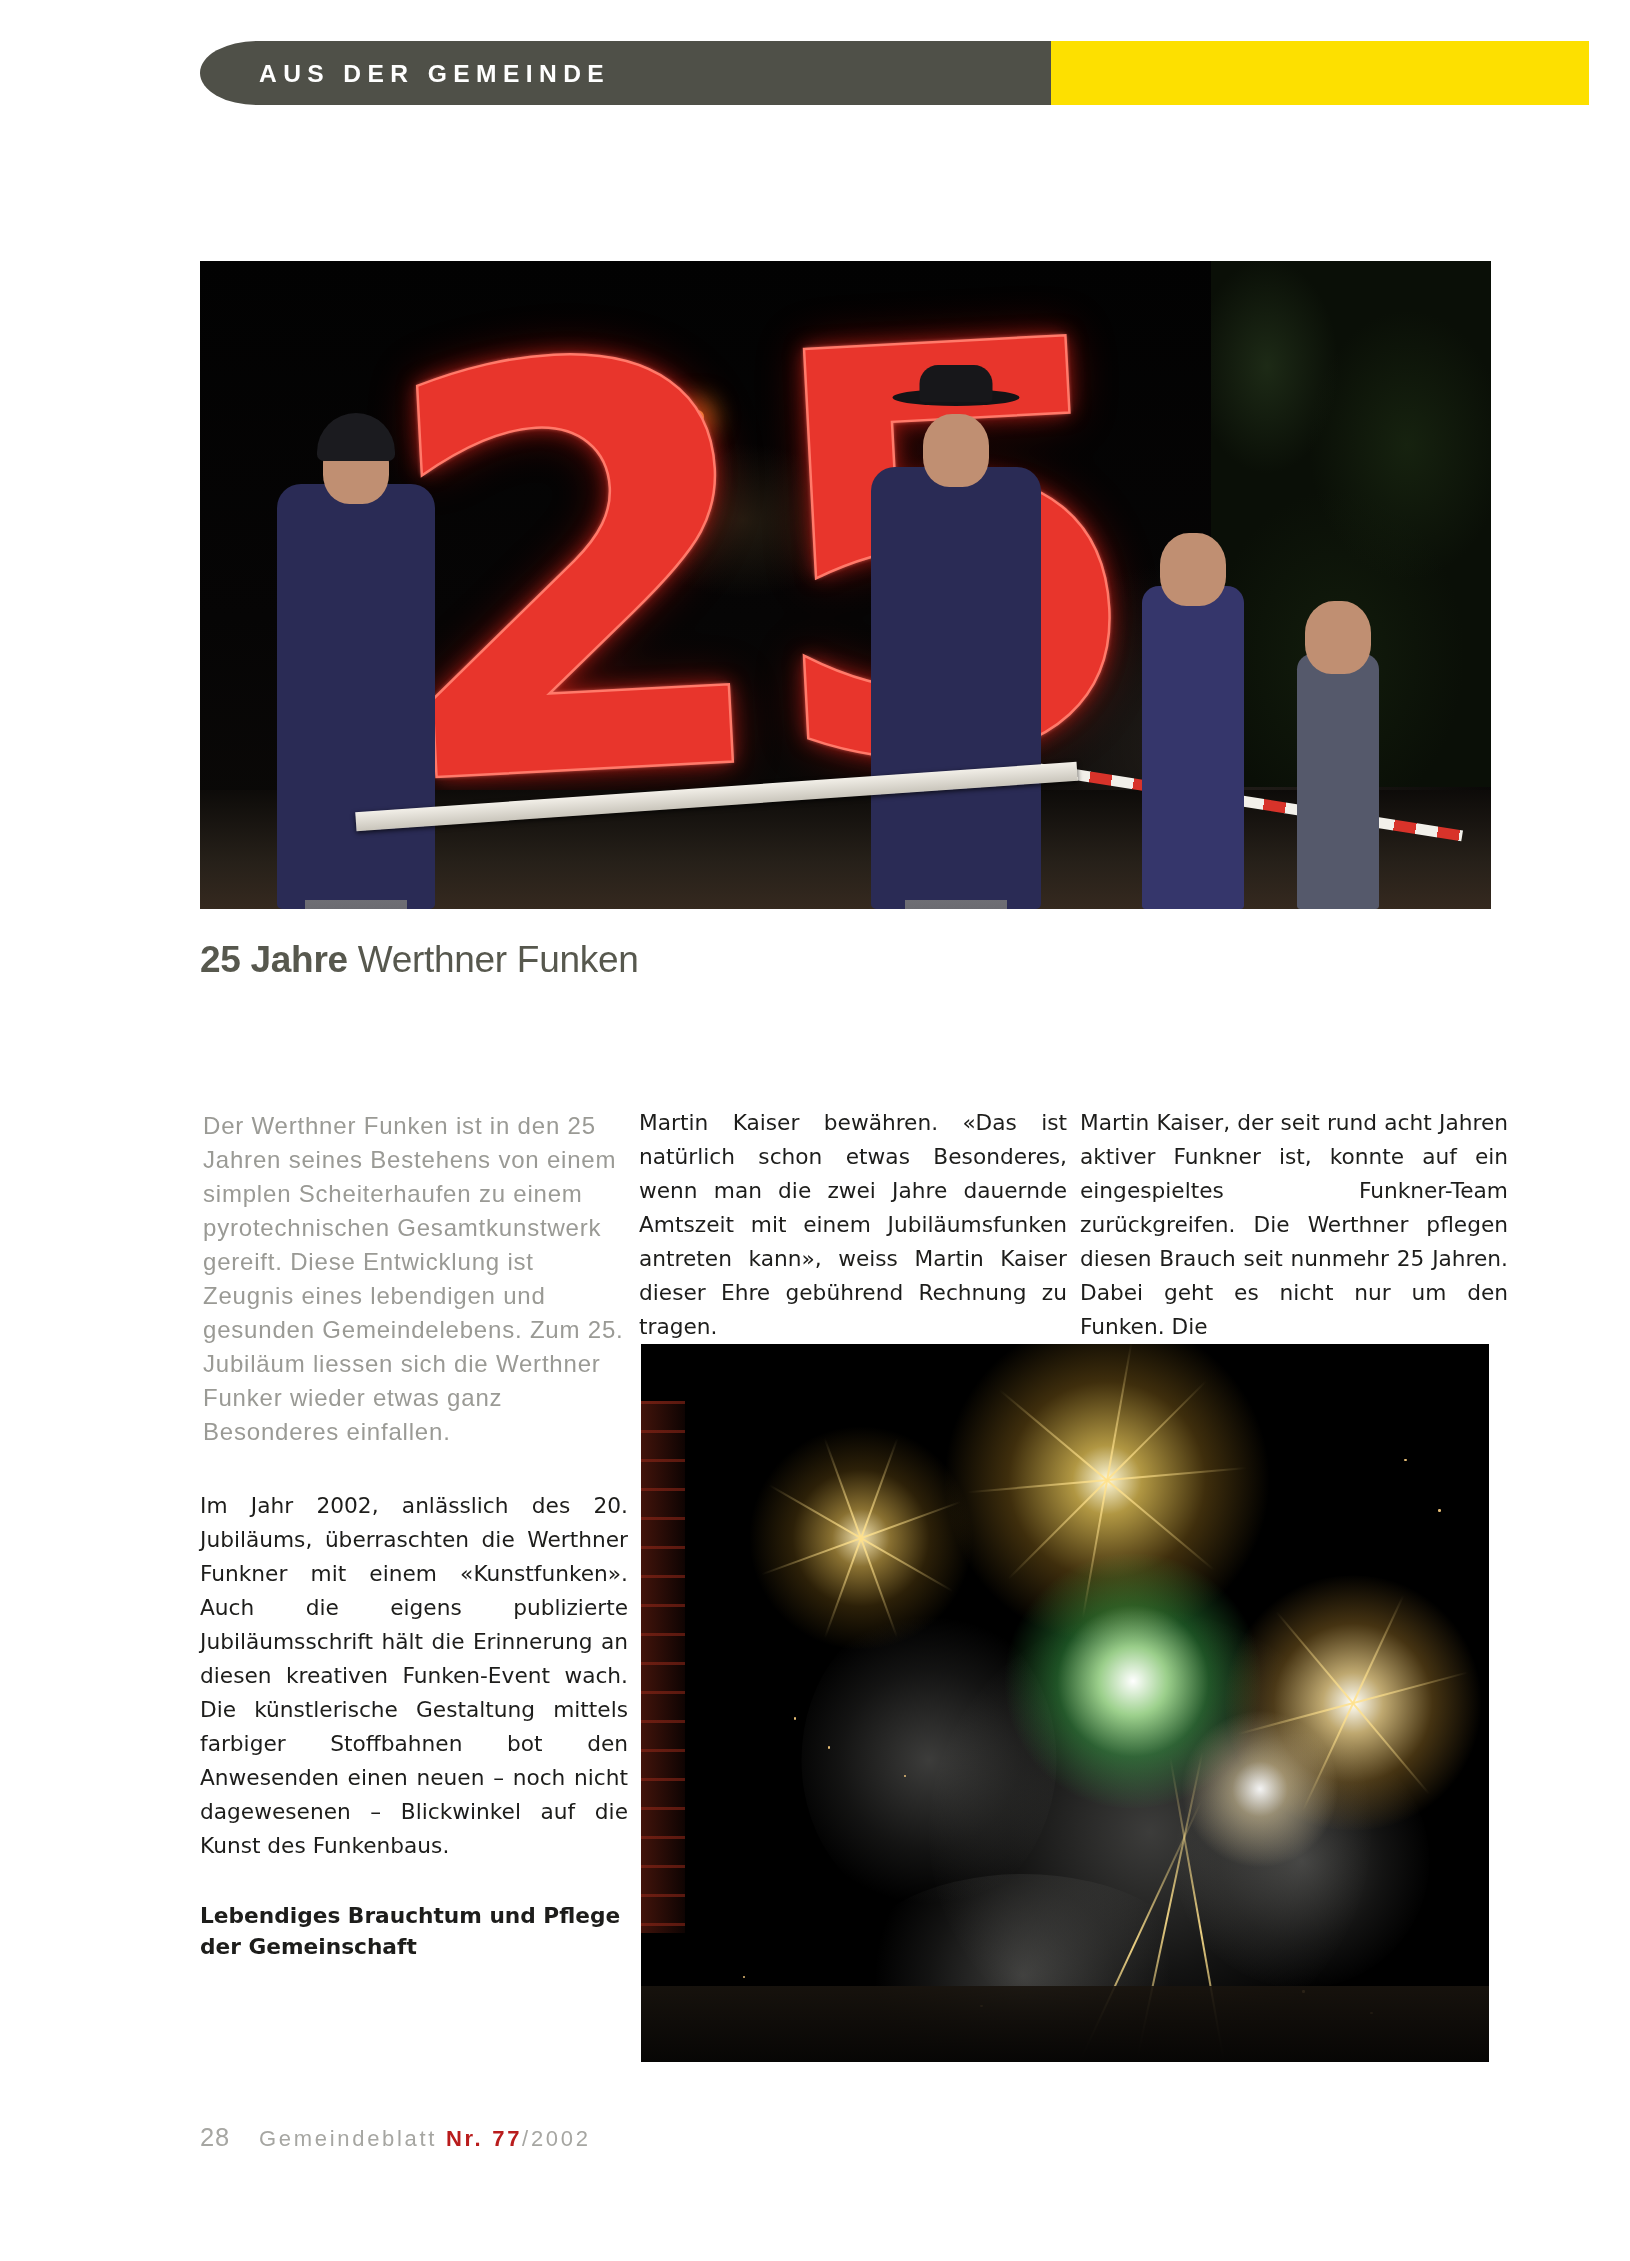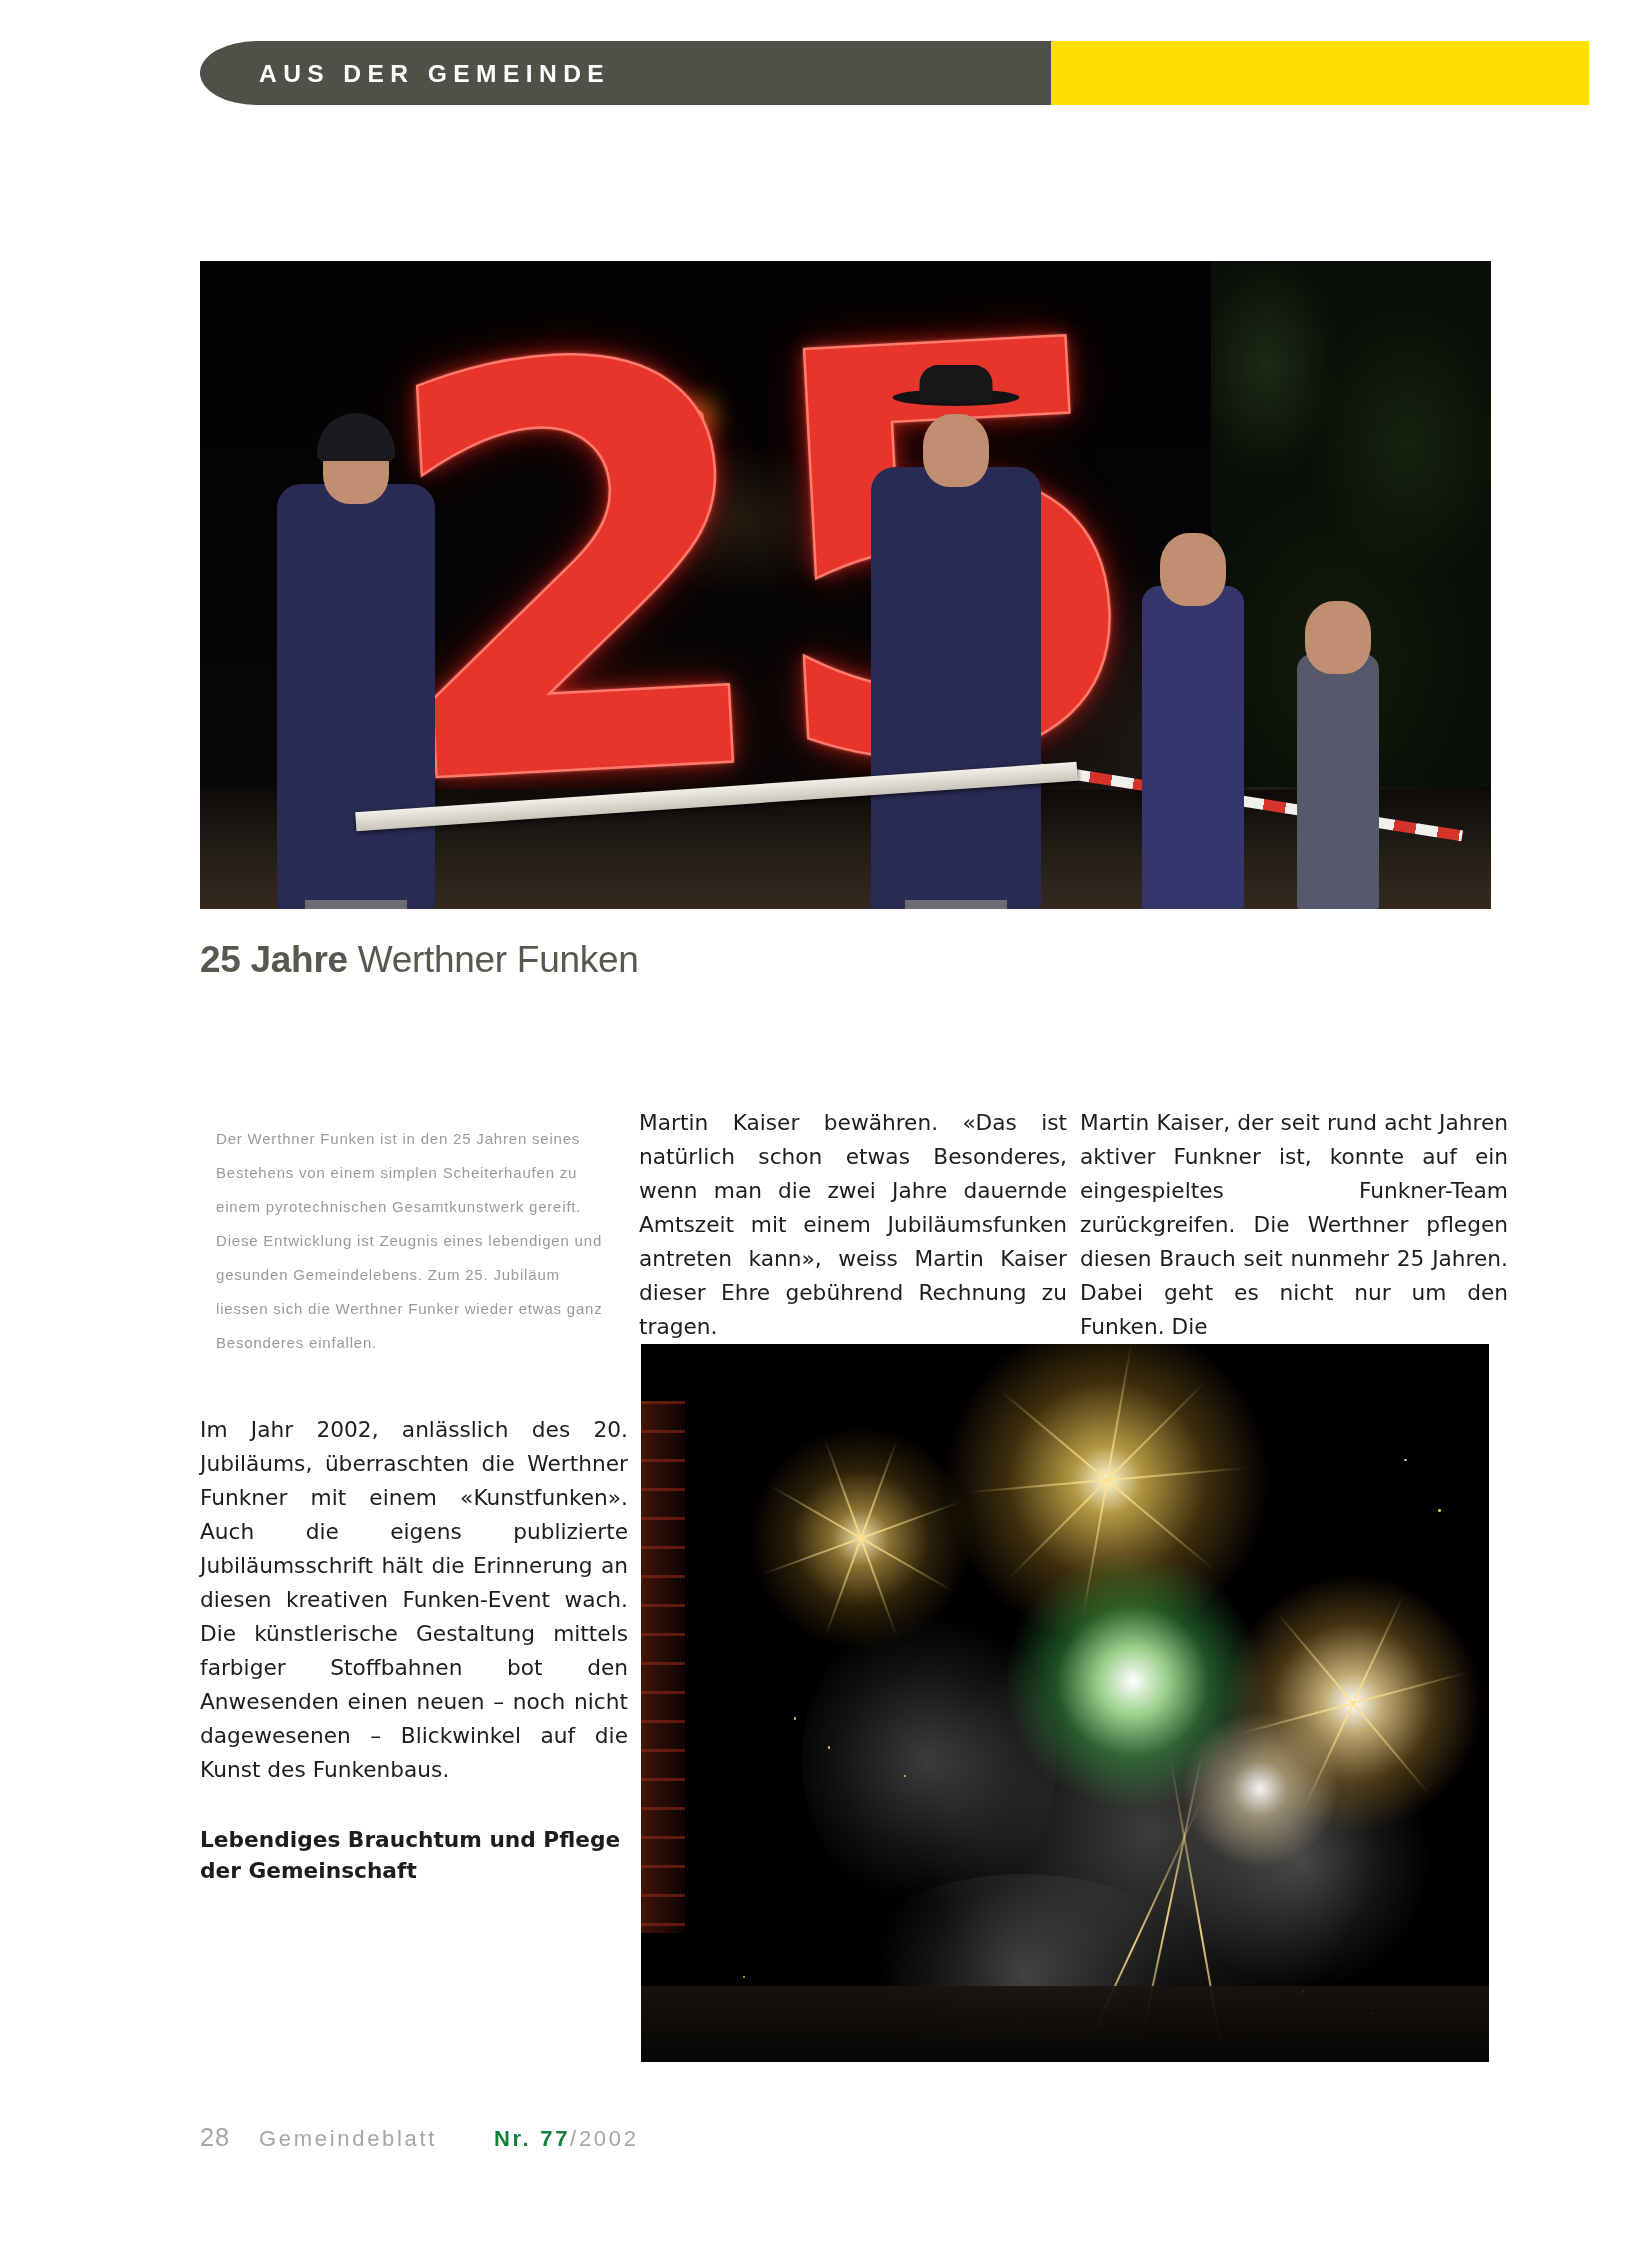--- a/index.html
+++ b/index.html
@@ -239,25 +239,25 @@
   .headline .hl-strong { font-weight: 700; }
   .headline .hl-light  { font-weight: 400; }
 
   
   .col { position: absolute; top: 1106px; width: 428px; }
   .col-1 { left: 200px; }
   .col-2 { left: 639px; }
   .col-3 { left: 1080px; }
 
   .lead {
-    font-size: 15px;
+    font-size: 24px;
     line-height: 34px;
     color: #9a9a95;
     letter-spacing: 0.8px;
-    margin: 16px;
+    margin: 3px;
   }
   .body-p {
     font-size: 21.7px;
     line-height: 34px;
     color: #1d1d1b;
     text-align: justify;
     margin: 0;
     font-family: "DejaVu Sans", sans-serif;
   }
   .col-1 .body-p { font-family: "DejaVu Sans", sans-serif; }
@@ -277,21 +277,21 @@
     position: absolute;
     left: 200px;
     top: 2123px;
     color: #a6a6a2;
     font-size: 22px;
     letter-spacing: 2.7px;
     white-space: nowrap;
   }
   .footer .fnum { font-size: 25.5px; letter-spacing: 0.8px; }
   .footer .fgap { display: inline-block; width: 29px; }
-  .footer .fbold { font-weight: 700; color: #15803d; margin-left: 48px; }
+  .footer .fbold { font-weight: 700; color: #b91c1c; }
 </style>
 </head>
 <body>
 
 <div class="banner">
   <div class="banner-gray"></div>
   <div class="banner-yellow"></div>
   <div class="banner-title">AUS DER GEMEINDE</div>
 </div>
 

